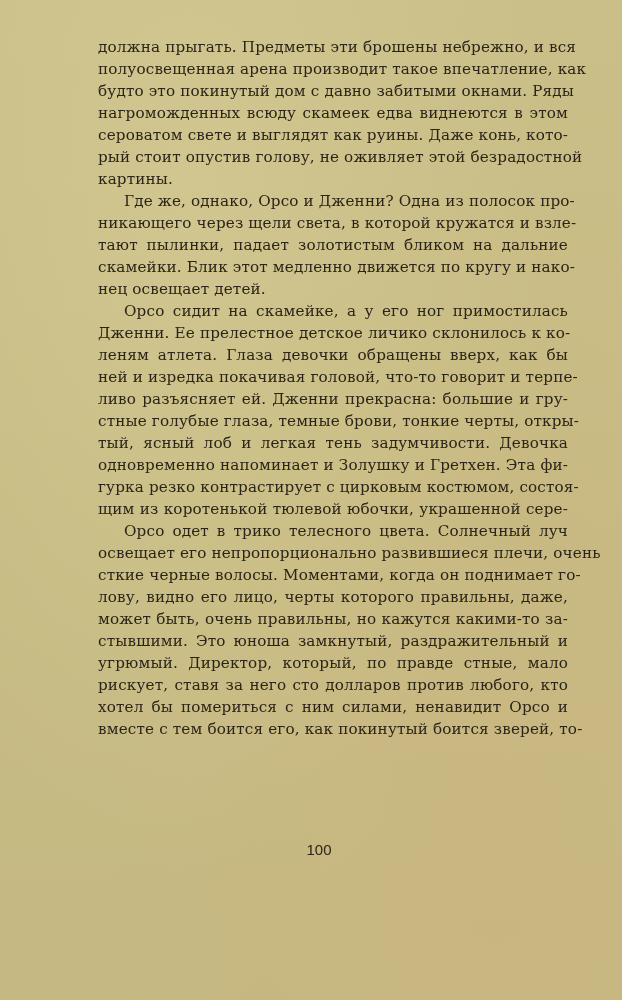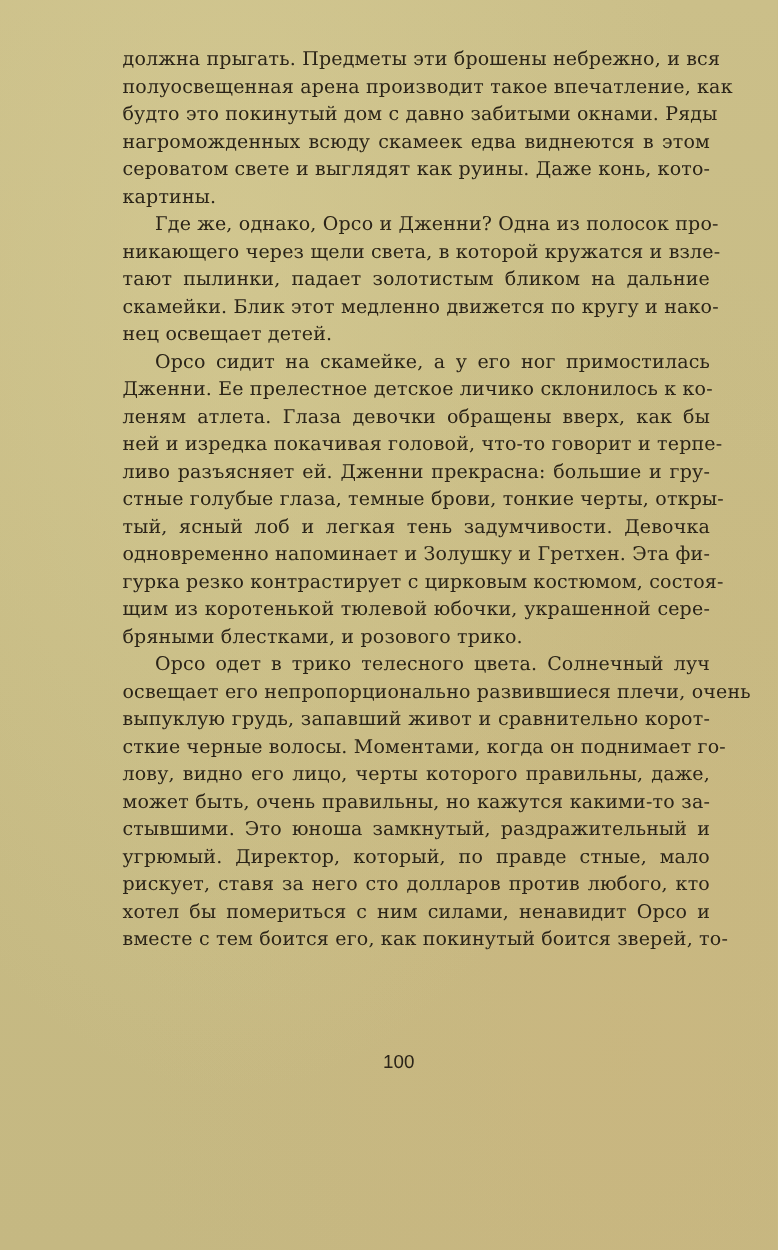--- a/index.html
+++ b/index.html
@@ -34,20 +34,21 @@
 <body>
 
 <div class="page">
 
   <div>
     <div class="line">должна прыгать. Предметы эти брошены небрежно, и вся</div>
     <div class="line">полуосвещенная арена производит такое впечатление, как</div>
     <div class="line">будто это покинутый дом с давно забитыми окнами. Ряды</div>
     <div class="line">нагроможденных всюду скамеек едва виднеются в этом</div>
     <div class="line">сероватом свете и выглядят как руины. Даже конь, кото-</div>
+    <div class="line">рый стоит опустив голову, не оживляет этой безрадостной</div>
     <div class="line last">картины.</div>
   </div>
 
   <div>
     <div class="line indent">Где же, однако, Орсо и Дженни? Одна из полосок про-</div>
     <div class="line">никающего через щели света, в которой кружатся и взле-</div>
     <div class="line">тают пылинки, падает золотистым бликом на дальние</div>
     <div class="line">скамейки. Блик этот медленно движется по кругу и нако-</div>
     <div class="line last">нец освещает детей.</div>
   </div>
@@ -56,27 +57,25 @@
     <div class="line indent">Орсо сидит на скамейке, а у его ног примостилась</div>
     <div class="line">Дженни. Ее прелестное детское личико склонилось к ко-</div>
     <div class="line">леням атлета. Глаза девочки обращены вверх, как бы</div>
     <div class="line">ней и изредка покачивая головой, что-то говорит и терпе-</div>
     <div class="line">ливо разъясняет ей. Дженни прекрасна: большие и гру-</div>
     <div class="line">стные голубые глаза, темные брови, тонкие черты, откры-</div>
     <div class="line">тый, ясный лоб и легкая тень задумчивости. Девочка</div>
     <div class="line">одновременно напоминает и Золушку и Гретхен. Эта фи-</div>
     <div class="line">гурка резко контрастирует с цирковым костюмом, состоя-</div>
     <div class="line">щим из коротенькой тюлевой юбочки, украшенной сере-</div>
-    <div class="line last">бряными блестками, и розового трико.</div>
   </div>
 
   <div>
     <div class="line indent">Орсо одет в трико телесного цвета. Солнечный луч</div>
     <div class="line">освещает его непропорционально развившиеся плечи, очень</div>
-    <div class="line">выпуклую грудь, запавший живот и сравнительно корот-</div>
     <div class="line">сткие черные волосы. Моментами, когда он поднимает го-</div>
     <div class="line">лову, видно его лицо, черты которого правильны, даже,</div>
     <div class="line">может быть, очень правильны, но кажутся какими-то за-</div>
     <div class="line">стывшими. Это юноша замкнутый, раздражительный и</div>
     <div class="line">угрюмый. Директор, который, по правде стные, мало</div>
     <div class="line">рискует, ставя за него сто долларов против любого, кто</div>
     <div class="line">хотел бы помериться с ним силами, ненавидит Орсо и</div>
     <div class="line">вместе с тем боится его, как покинутый боится зверей, то-</div>
   </div>
 </div>

